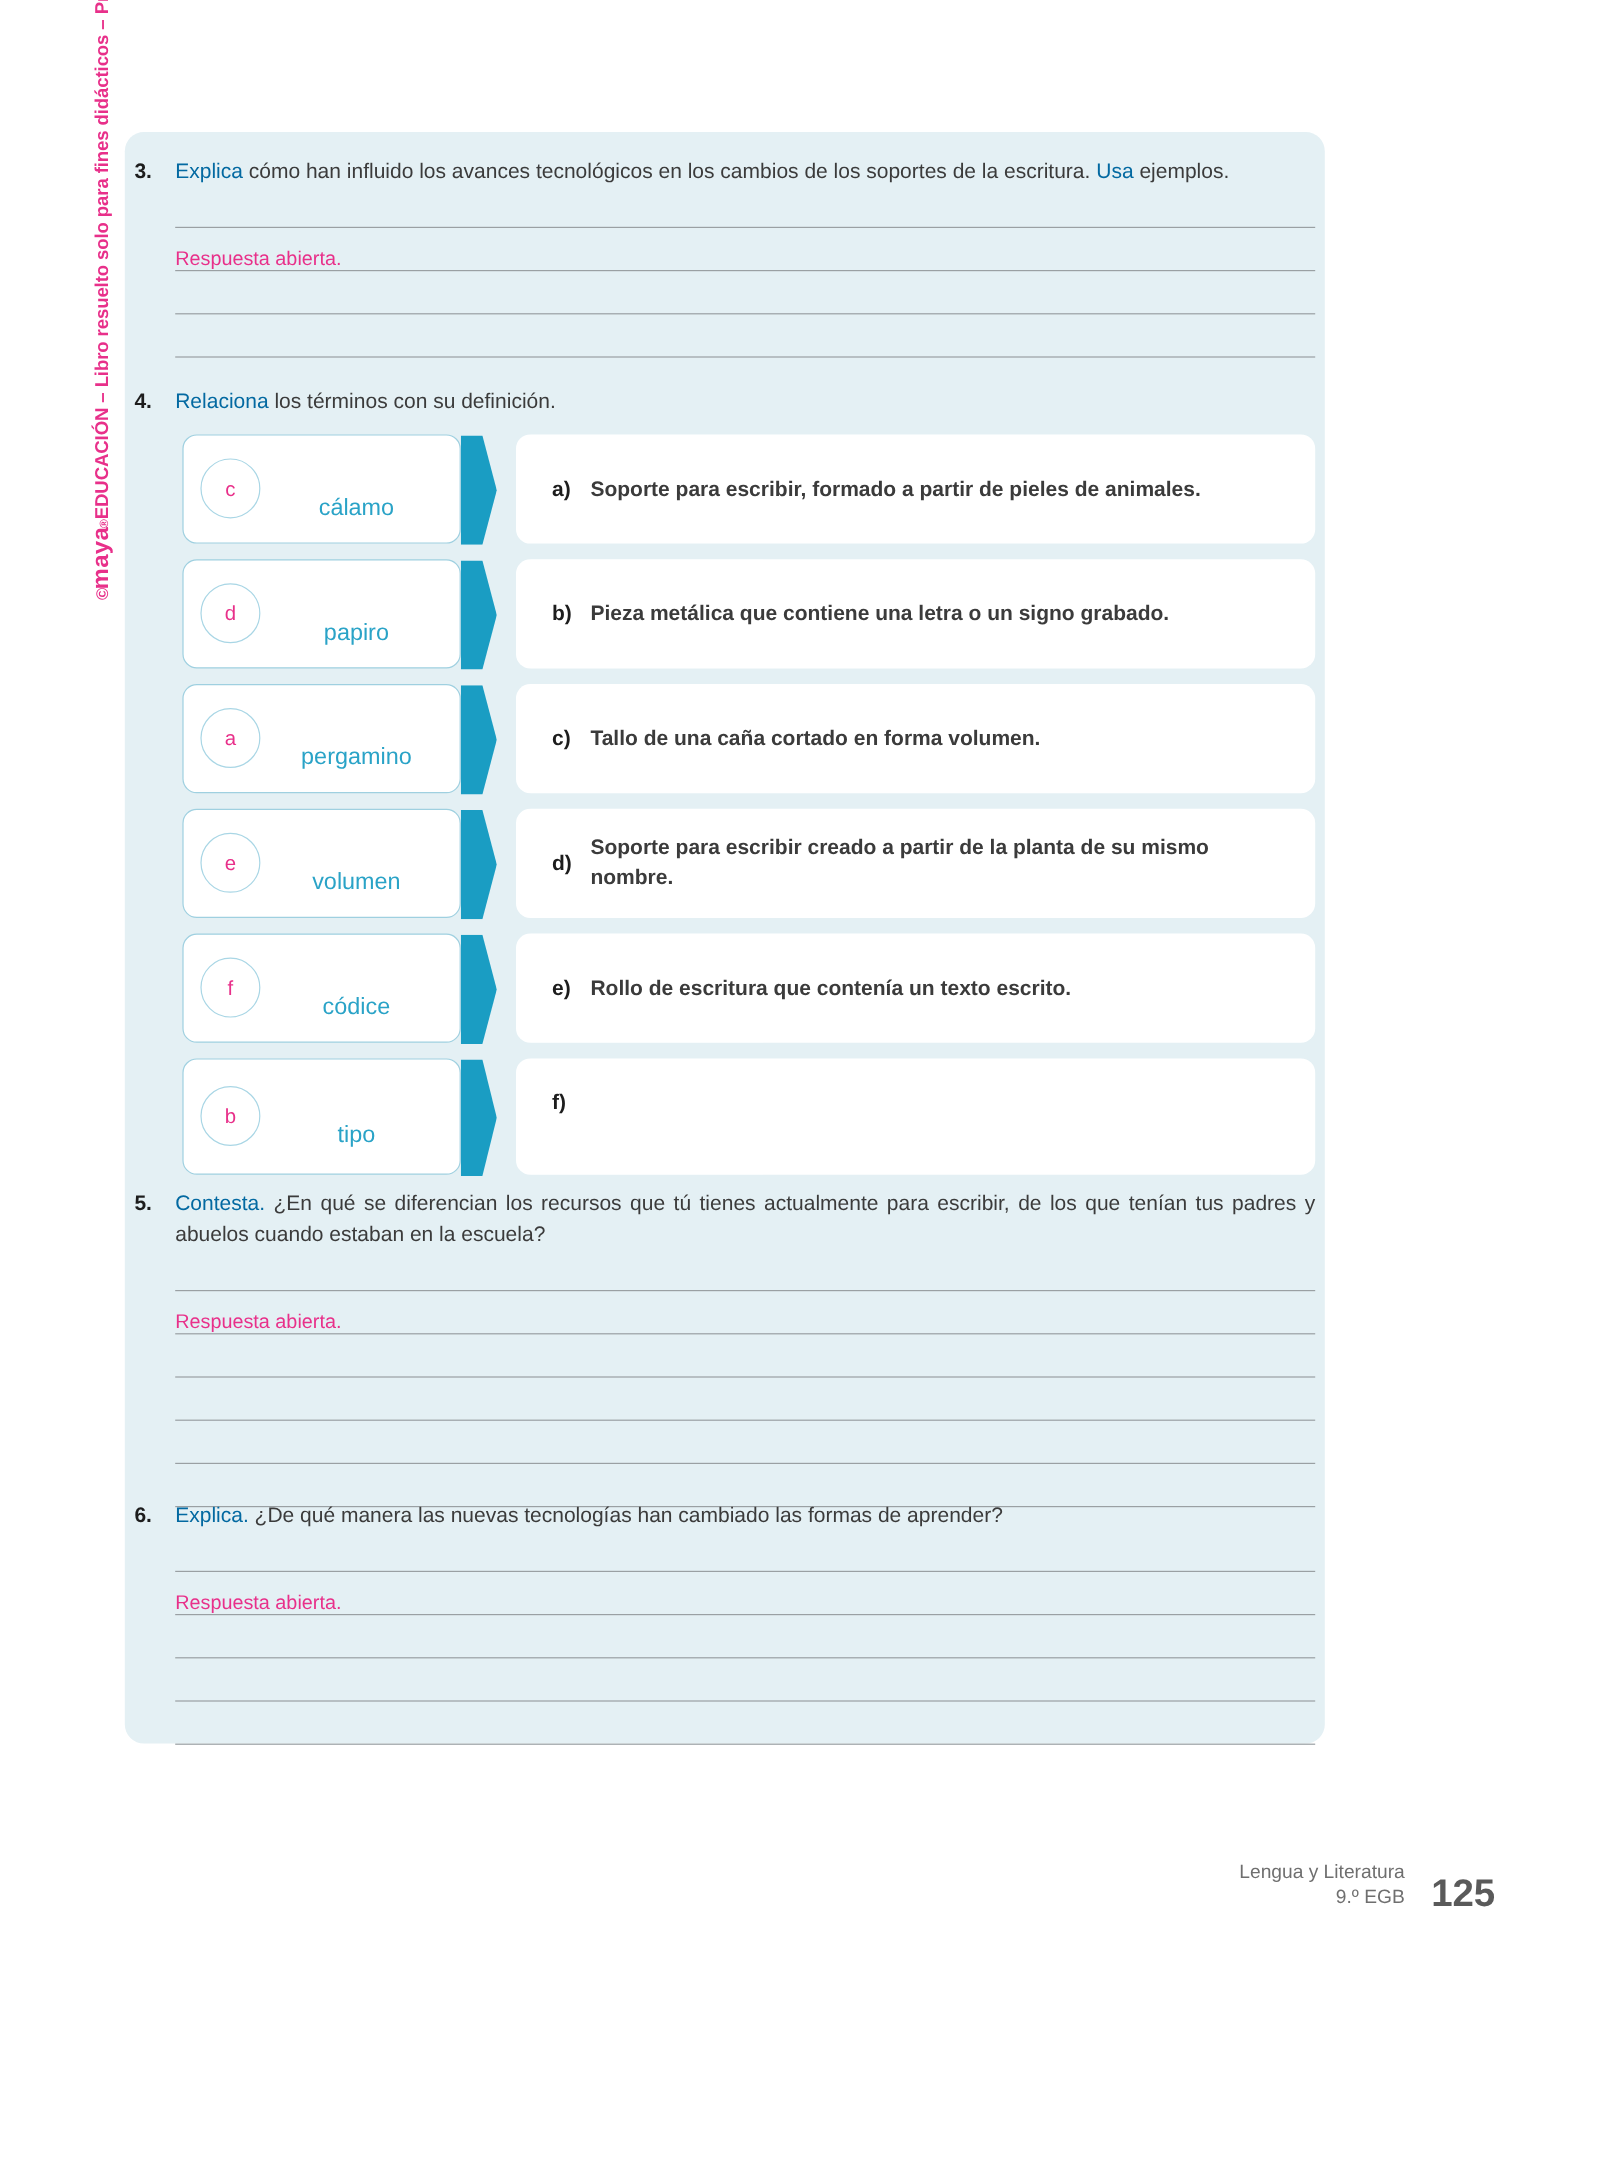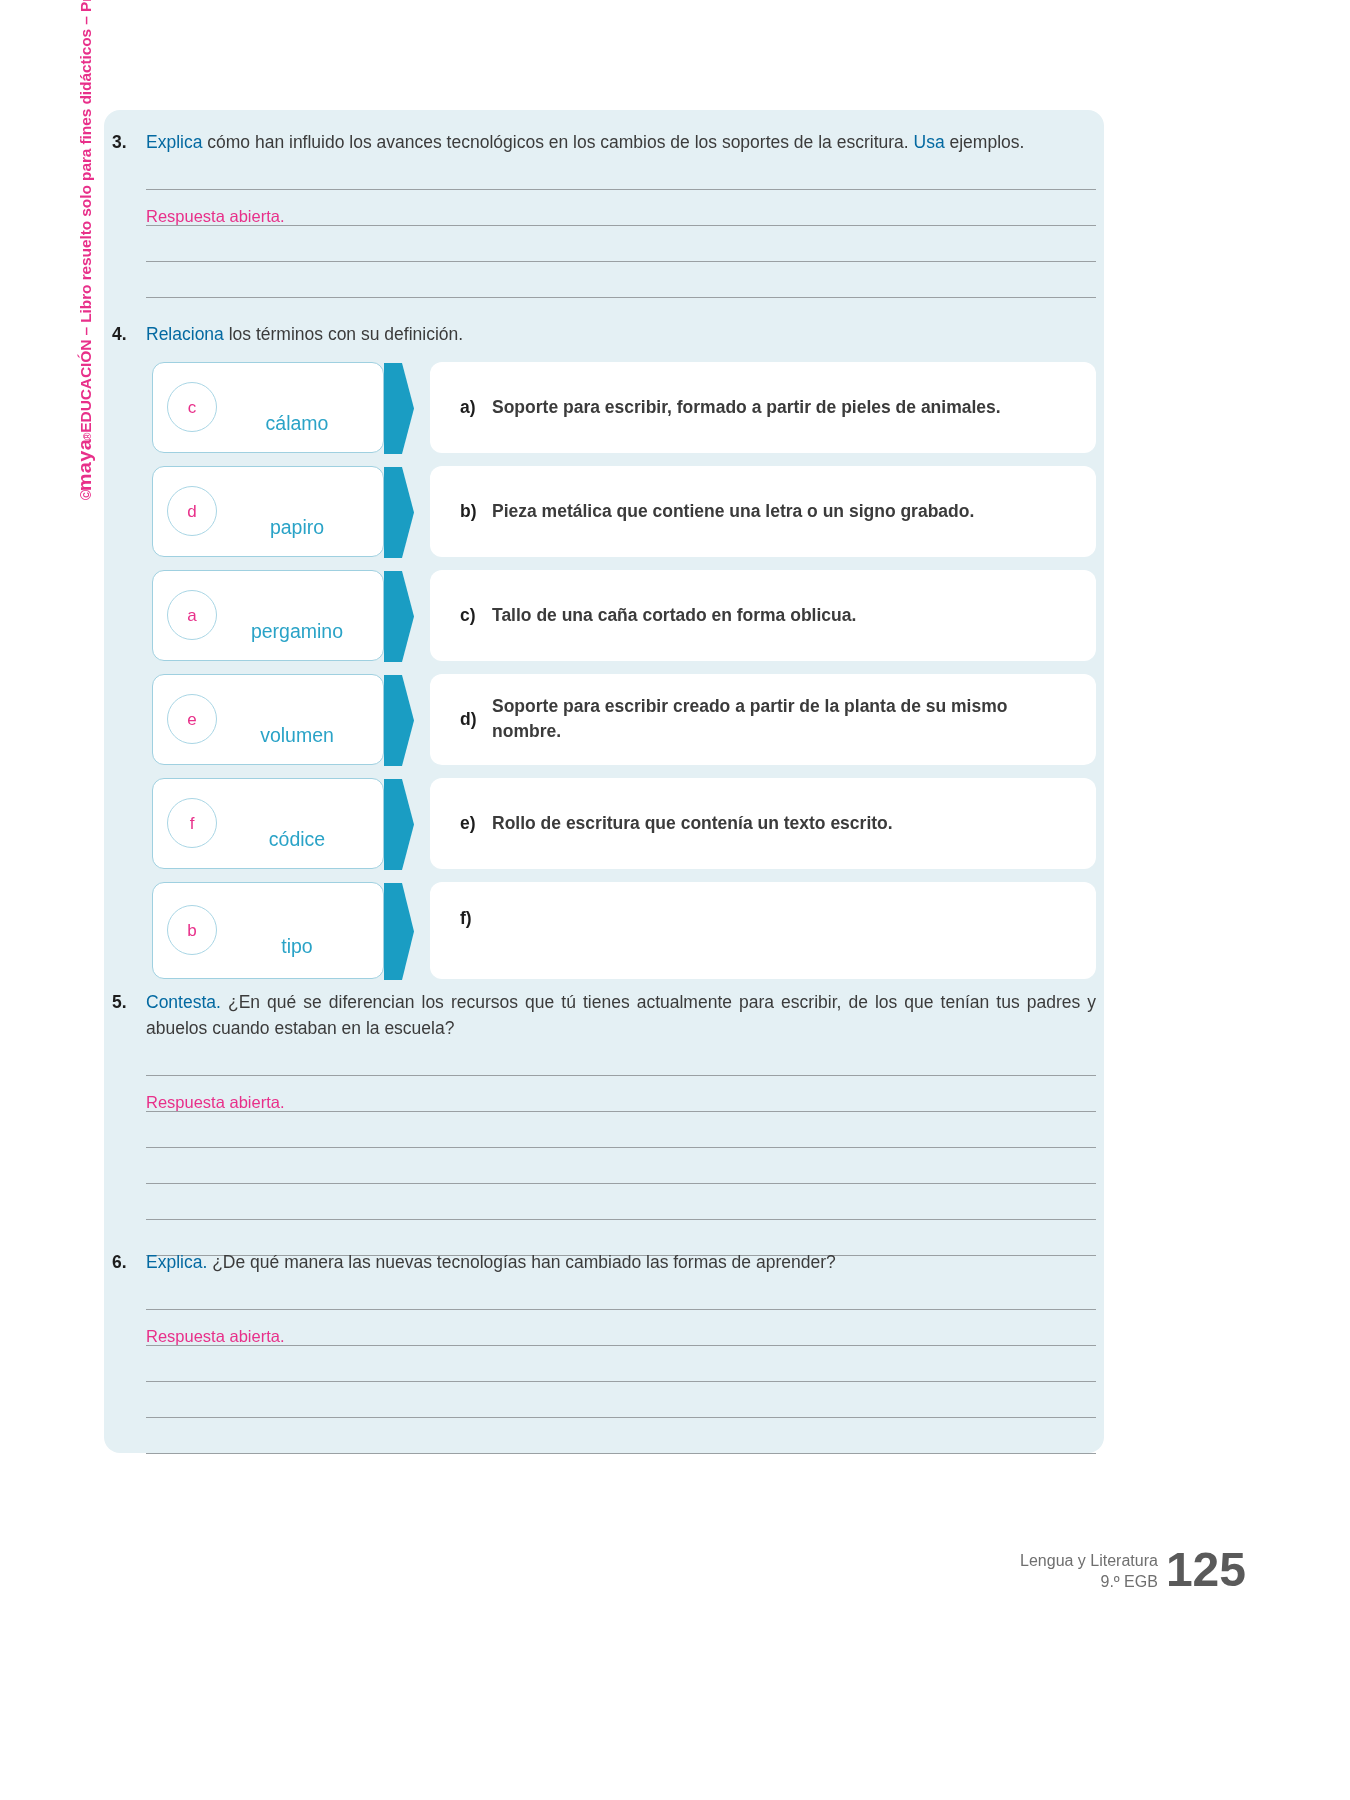--- a/index.html
+++ b/index.html
@@ -169,31 +169,31 @@
     font-weight: bold;
   }
 
   
   .footer {
     position: absolute;
     right: 104px;
     bottom: 208px;
     display: flex;
     align-items: flex-end;
-    gap: 8px;
+    gap: 22px;
   }
   .footer-labels {
     text-align: right;
     color: #6f6f6f;
     font-size: 16px;
     line-height: 1.28;
   }
   .footer-page {
     color: #5a5a5a;
-    font-size: 48px;
+    font-size: 32px;
     font-weight: 700;
     line-height: 0.92;
   }
 </style>
 </head>
 <body>
 
 <div id="page">
 
   <div class="sidebar-copy">
@@ -270,21 +270,21 @@
             </div>
             <div class="term-name">pergamino</div>
             <div class="term-arrow">
               <svg width="30" height="91" viewBox="0 0 30 91">
                   <path d="M0 0 L18 0 L30 45.5 L18 91 L0 91 Z" fill="#1a9dc3"></path>
                 </svg>
             </div>
           </div>
           <div class="def-card">
             <span class="def-letter">c)</span>
-            <span class="def-text">Tallo de una caña cortado en forma oblicua.</span>
+            <span class="def-text">Tallo de una caña cortado en forma volumen.</span>
           </div>
         </div>
 
         <div class="match-row" style="height:91px;">
           <div class="term-card">
             <div class="term-circle">
               <span class="term-letter">e</span>
             </div>
             <div class="term-name">volumen</div>
             <div class="term-arrow">

